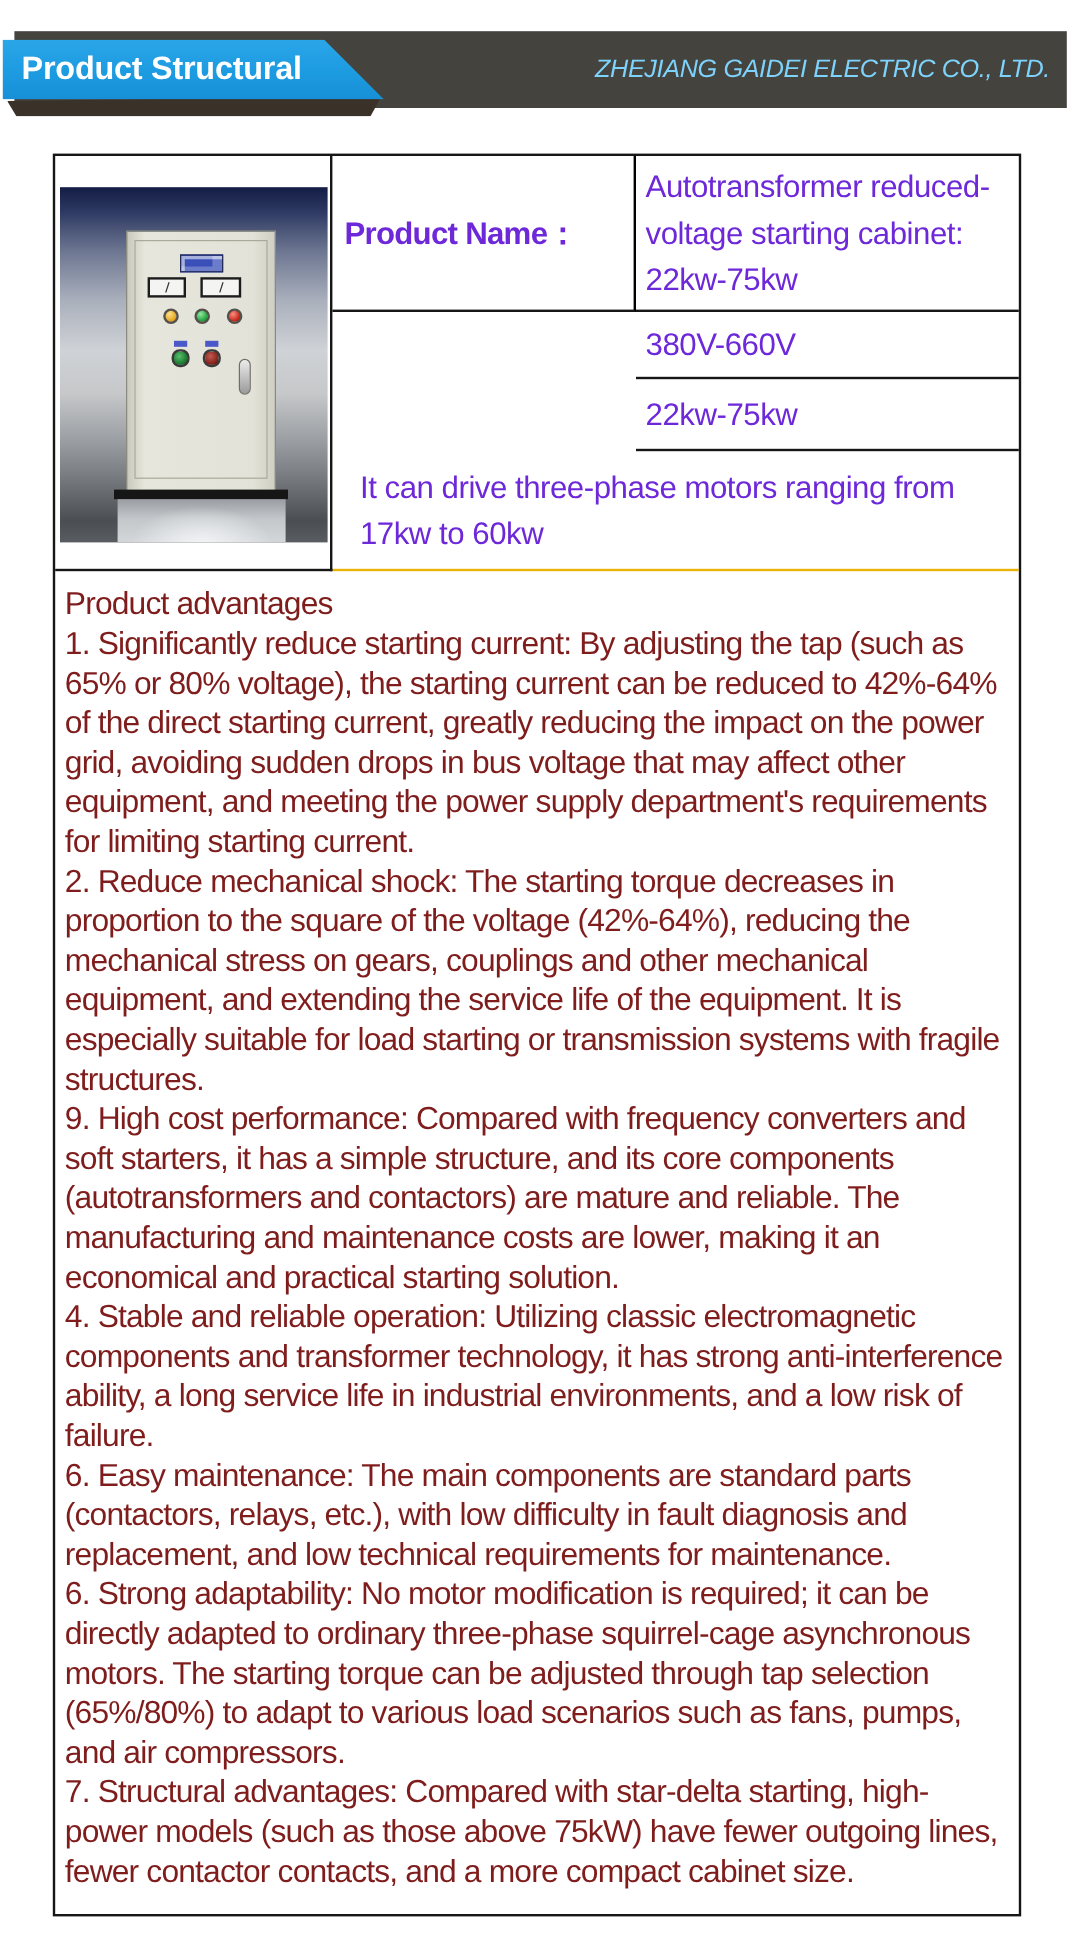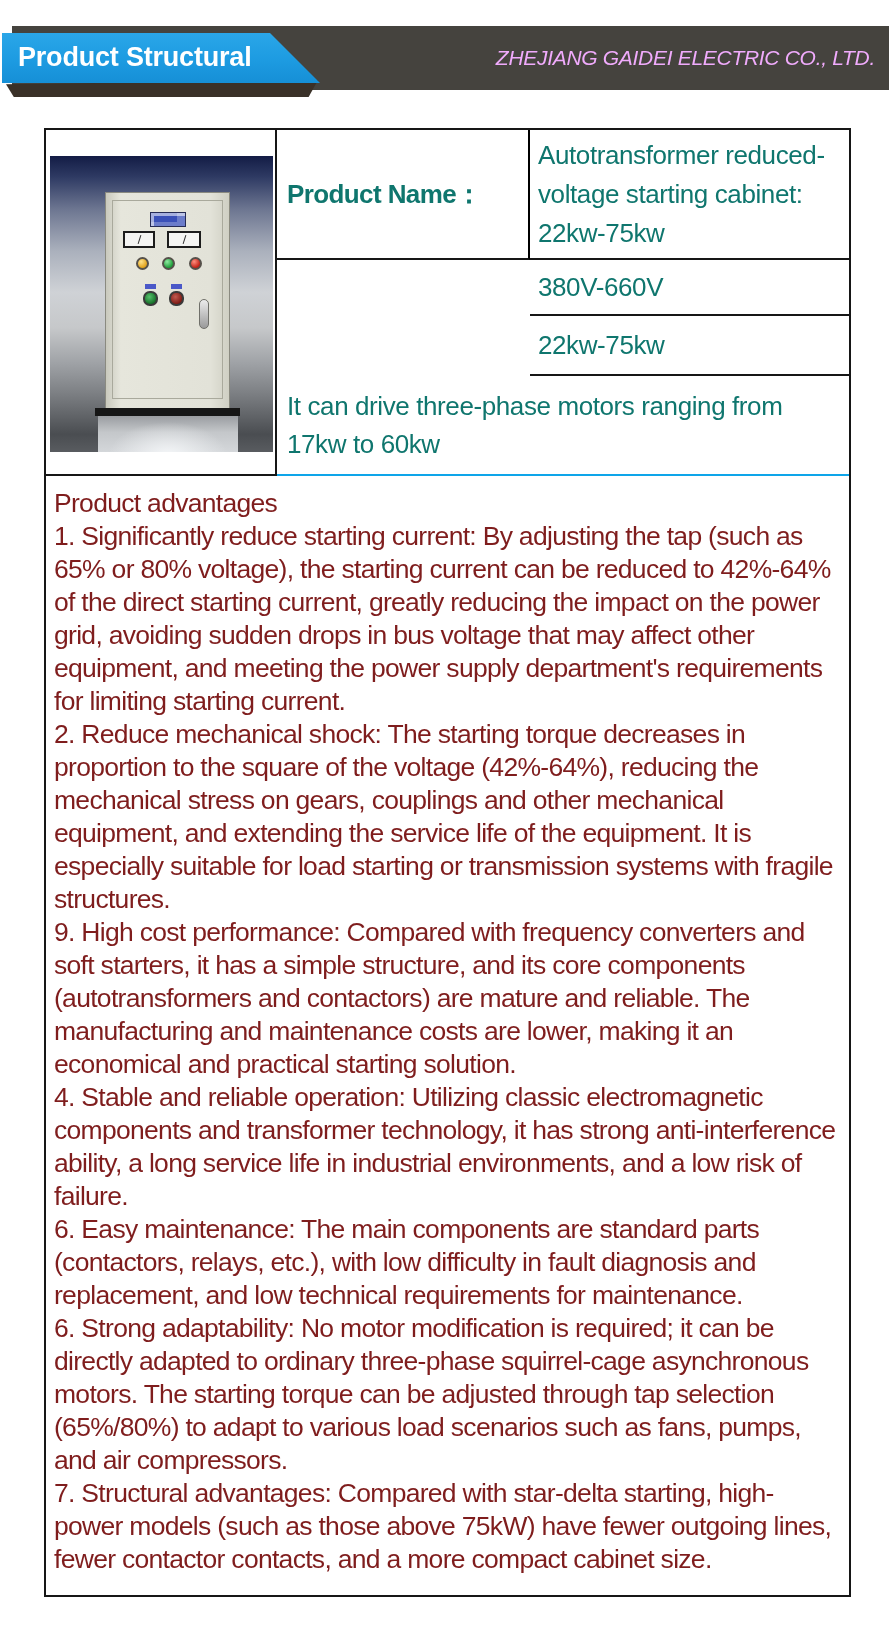--- a/index.html
+++ b/index.html
@@ -9,21 +9,21 @@
   .page { position: relative; width: 895px; height: 1625px; background: #ffffff; overflow: hidden; }
 
   
   .header-bar {
     position: absolute; left: 12px; top: 26px; width: 877px; height: 64px;
     background: #45433e;
   }
   .company {
     position: absolute; right: 14px; top: 0; height: 64px; line-height: 64px;
     font-style: italic; font-weight: 500; font-size: 21px; letter-spacing: -0.3px;
-    color: #f0abfc;
+    color: #7dd3fc;
   }
   .ribbon-shadow {
     position: absolute; left: 6px; top: 80px; width: 312px; height: 17px;
     background: #3a3128;
     clip-path: polygon(0 25%, 100% 0, 97% 100%, 2.5% 100%);
     z-index: 2;
   }
   .ribbon {
     position: absolute; left: 2px; top: 33px; width: 318px; height: 50px;
     background: linear-gradient(180deg, #2aa6e8 0%, #1d9be1 55%, #168fd6 100%);
@@ -37,40 +37,40 @@
 
   
   .spec {
     position: absolute; left: 44px; top: 128px; width: 807px; height: 1469px;
     border: 2px solid #161616;
     display: grid;
     grid-template-columns: 231px 253px 1fr;
     grid-template-rows: 130px 56px 60px 100px 1fr;
     background: #ffffff;
   }
-  .cell { color: #0f766e; }
+  .cell { color: #6d28d9; }
   .img-cell {
     grid-column: 1; grid-row: 1 / 5;
     border-right: 2px solid #161616; border-bottom: 2px solid #161616;
     position: relative; overflow: hidden;
   }
   .lab {
     border-right: 2px solid #000000; border-bottom: 2px solid #161616;
     display: flex; align-items: center; padding-left: 10px;
     font-size: 26px; letter-spacing: -0.6px; white-space: nowrap; overflow: hidden; font-weight: bold;
   }
   .val {
     border-bottom: 2px solid #161616;
     display: flex; align-items: center; padding: 2px 6px 2px 8px;
     font-size: 26px; line-height: 39px; letter-spacing: -0.4px;
   }
   .note {
     grid-column: 2 / 4; grid-row: 4;
-    border-bottom: 2px solid #0ea5e9;
-    display: flex; align-items: center; padding-left: 10px; padding-right: 20px;
+    border-bottom: 2px solid #eab308;
+    display: flex; align-items: center; padding-left: 23px; padding-right: 20px;
     font-size: 26px; line-height: 38px; letter-spacing: -0.4px;
   }
   .adv {
     grid-column: 1 / 4; grid-row: 5;
     padding: 11px 8px 0 8px;
     font-size: 26.5px; line-height: 33px; letter-spacing: -0.7px; color: #7f1d1d;
     overflow: hidden;
     border-radius: 22px;
   }
   .adv p { margin: 0; }

